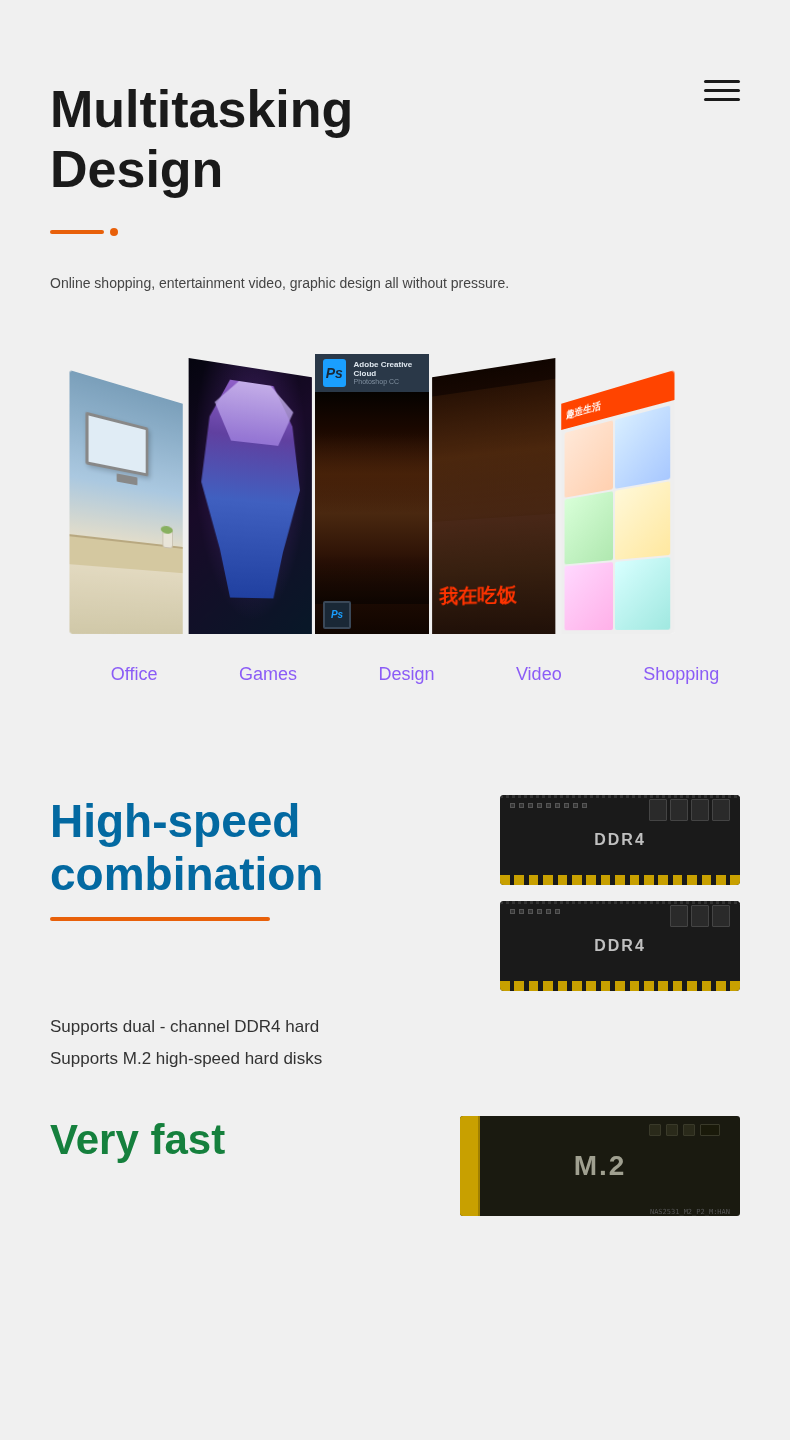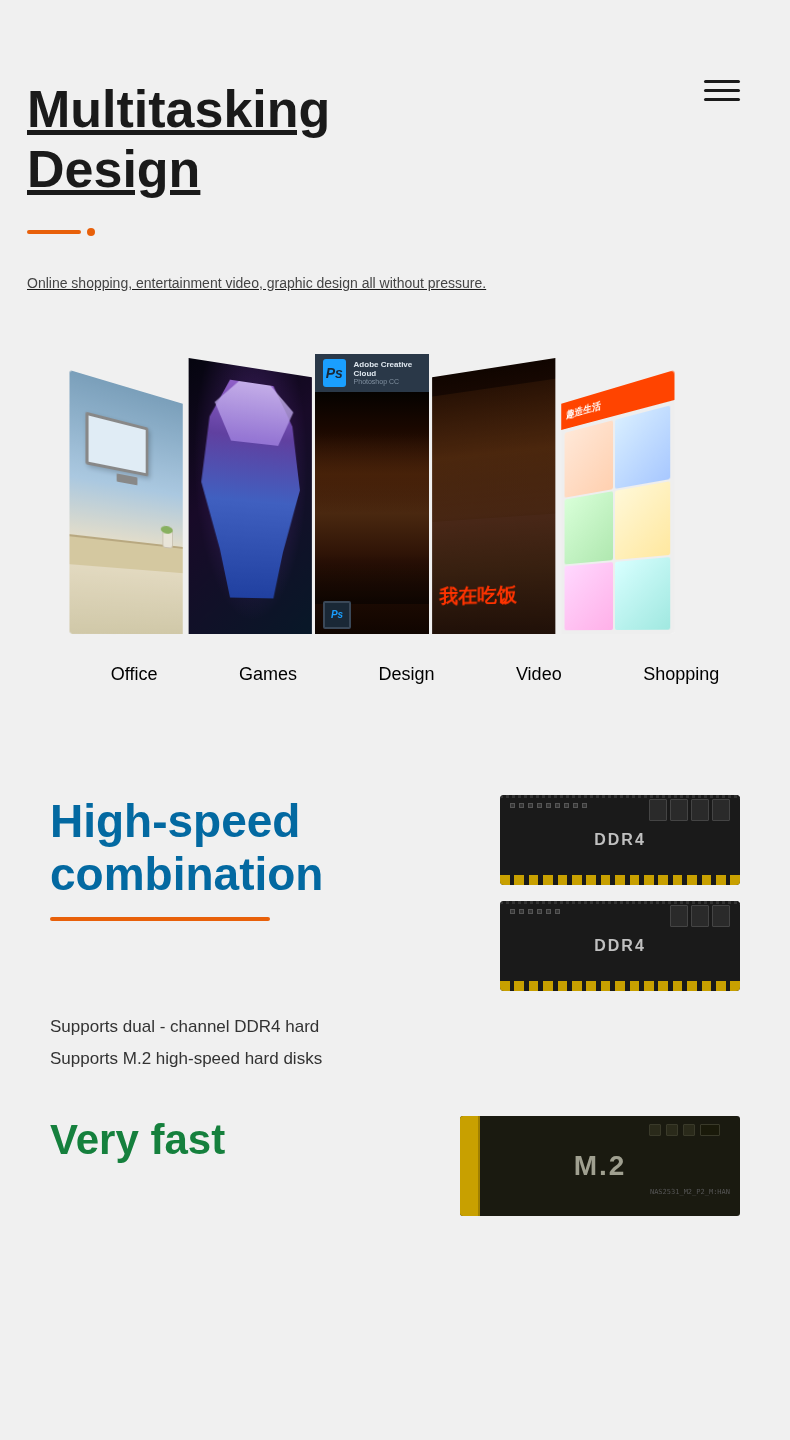--- a/index.html
+++ b/index.html
@@ -7,23 +7,22 @@
     body {
       width: 790px;
       min-height: 1440px;
       background: #f0f0f0;
       font-family: -apple-system, BlinkMacSystemFont, 'Segoe UI', Arial, sans-serif;
       color: #1a1a1a;
     }
 
     
     .header {
-      padding: 80px 50px 40px 27px;
+      padding: 80px 50px 40px 50px;
       position: relative;
-      text-decoration: underline;
     }
 
     .hamburger-icon {
       position: absolute;
       top: 80px;
       right: 50px;
       display: flex;
       flex-direction: column;
       gap: 6px;
       cursor: pointer;
@@ -82,21 +81,21 @@
     
     .category-labels {
       display: flex;
       justify-content: space-around;
       padding: 20px 30px 0 30px;
       margin-top: 10px;
     }
 
     .category-label {
       font-size: 18px;
-      color: #000000;
+      color: #8b5cf6;
       text-align: center;
     }
 
     
     .highspeed-section {
       padding: 80px 50px 50px 50px;
       display: flex;
       flex-direction: column;
     }
 
@@ -256,21 +255,21 @@
     .m2-large-label {
       color: #a0a090;
       font-size: 28px;
       font-weight: 700;
       letter-spacing: 2px;
       z-index: 1;
     }
 
     .m2-large-subtext {
       position: absolute;
-      bottom: 20px;
+      bottom: 0;
       right: 10px;
       font-size: 7px;
       color: #555;
       font-family: monospace;
     }
 
     
     .angled-panels-wrap {
       position: relative;
       width: 690px;

